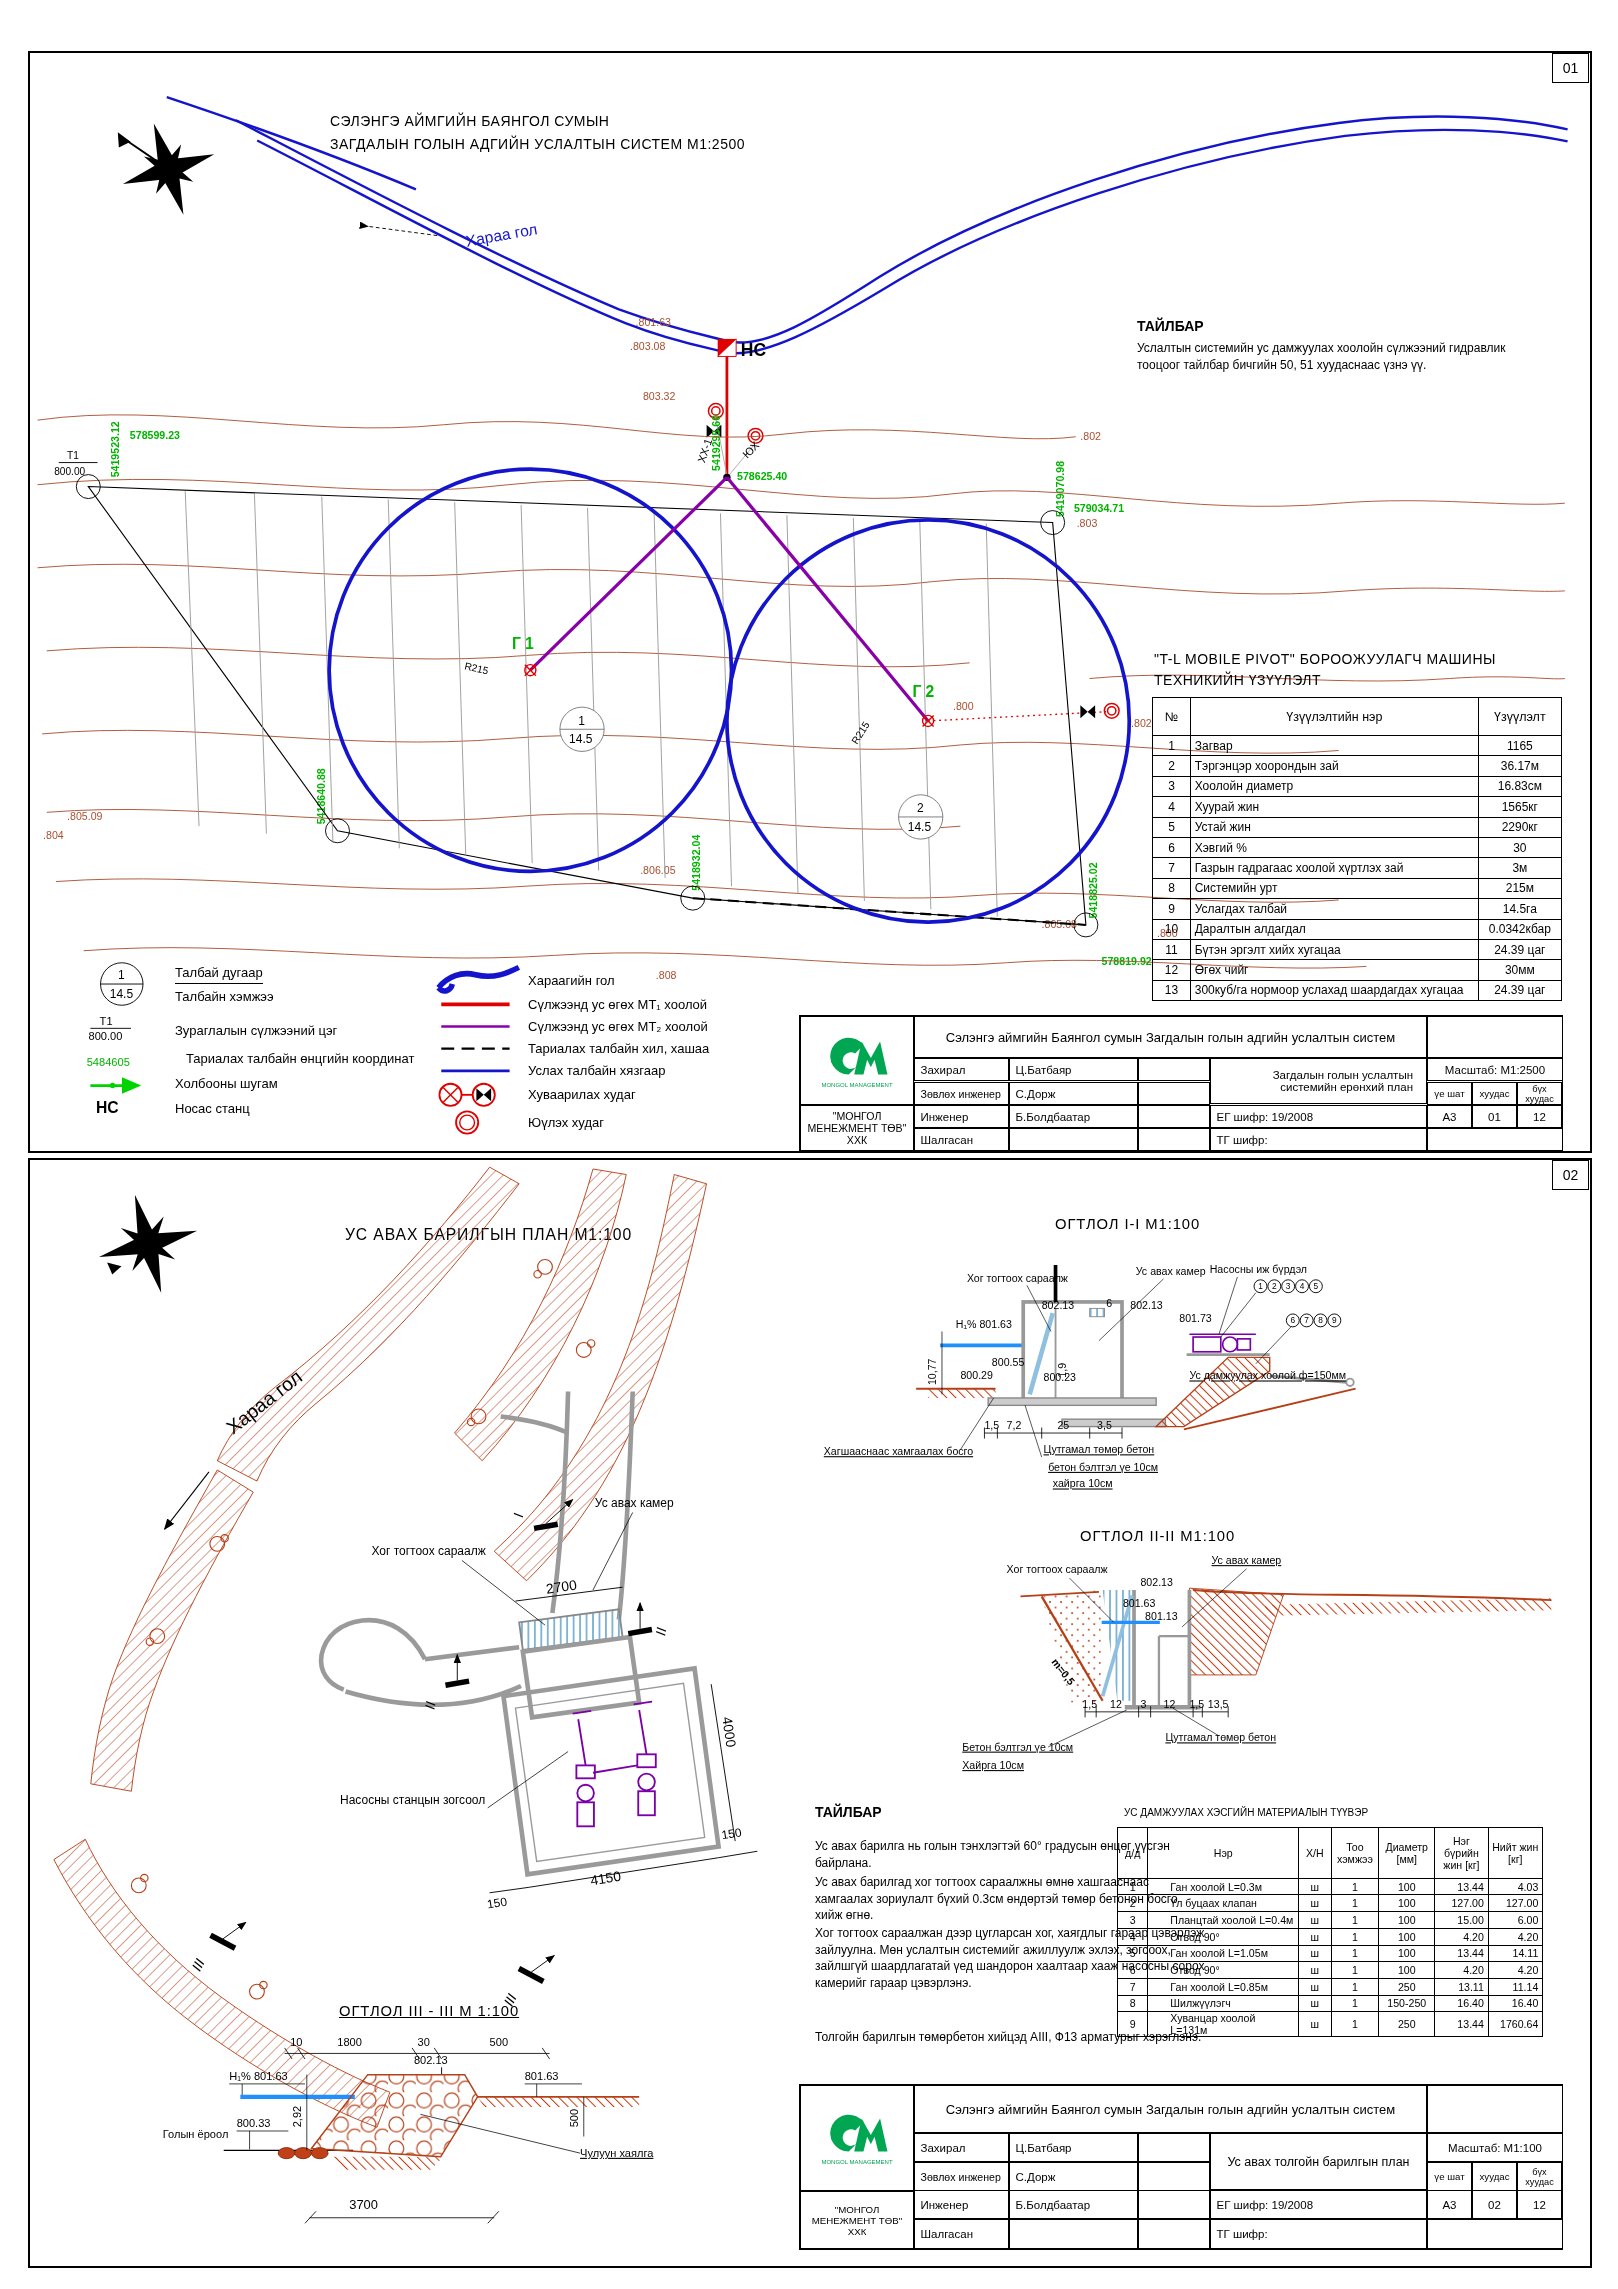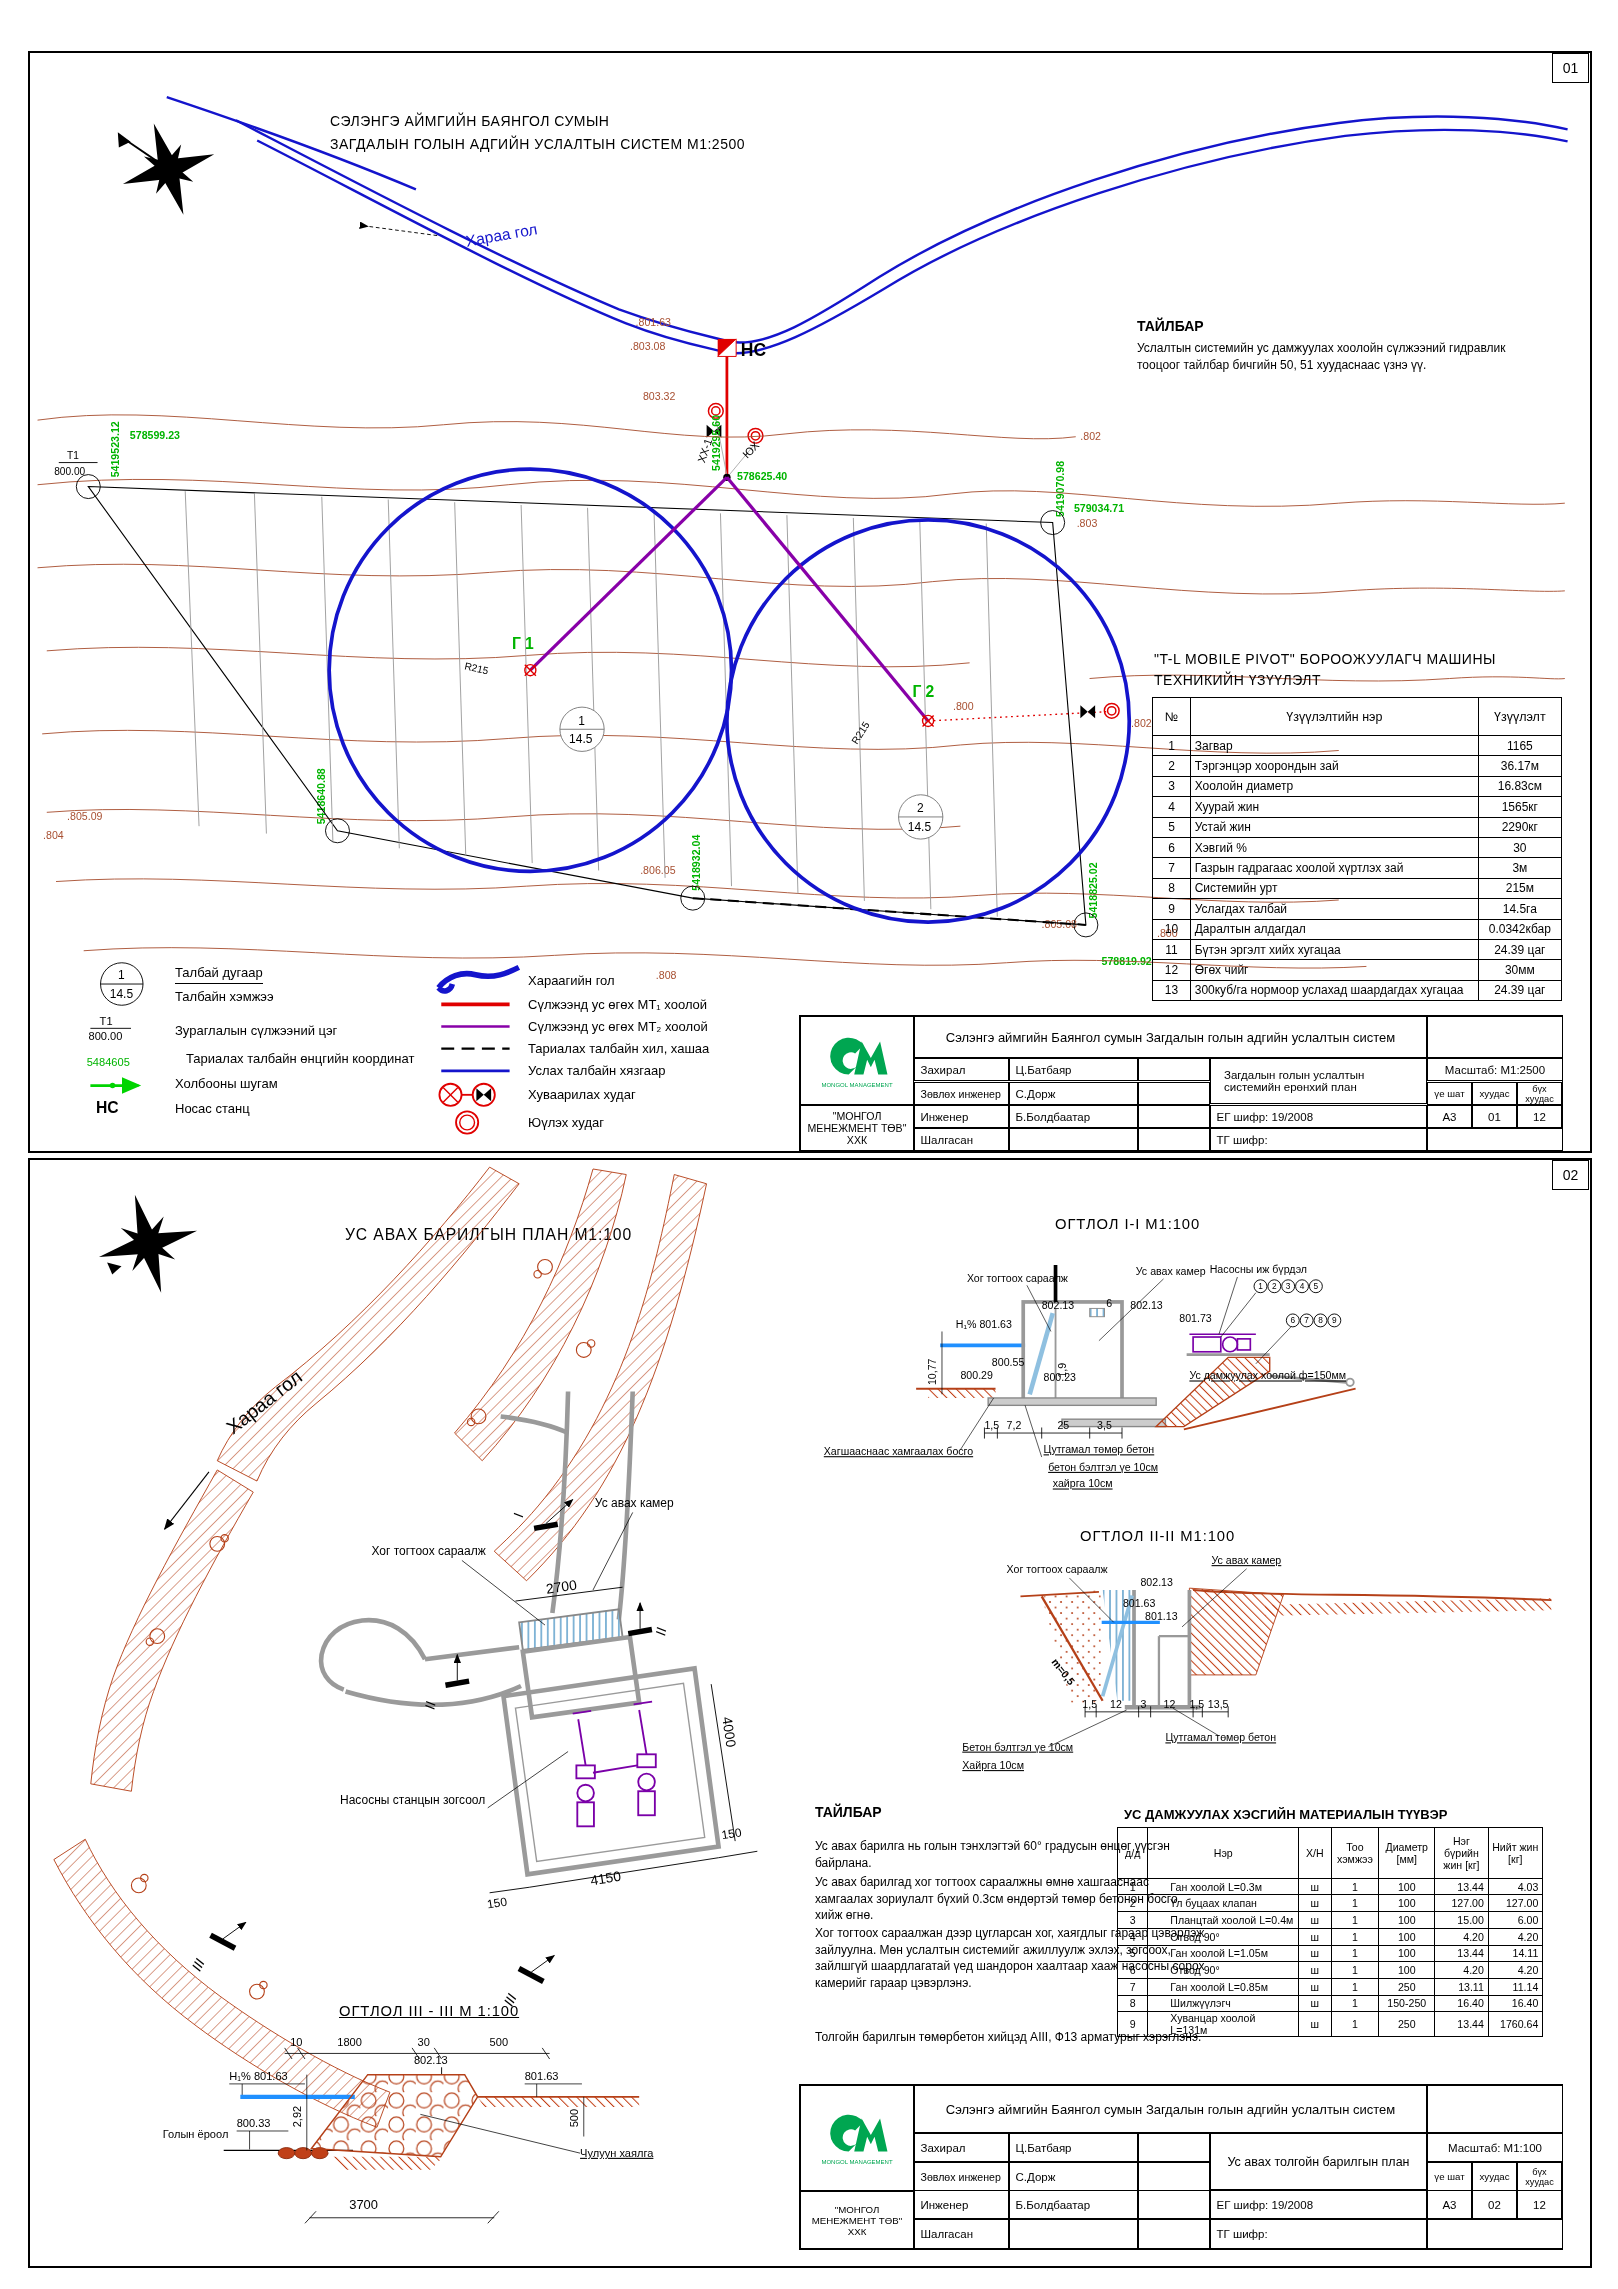--- a/index.html
+++ b/index.html
@@ -29,21 +29,21 @@
   #mat-table td:nth-child(4){width:41px;text-align:center;}
   #mat-table td:nth-child(5){width:50px;text-align:center;}
   #mat-table td:nth-child(6){width:48px;text-align:right;}
   #mat-table td:nth-child(7){width:48px;text-align:right;}
   .legend-label{font-size:13px;white-space:nowrap;}
   .tb{position:absolute;border:1.8px solid #000;background:#fff;}
   .tb .cell{position:absolute;border:0.9px solid #000;box-sizing:border-box;font-size:11.5px;display:flex;align-items:center;}
   .tb .c-center{justify-content:center;text-align:center;}
   .tb .c-left{padding-left:5.5px;}
   .sec-title{font-size:14.8px;letter-spacing:0.9px;white-space:nowrap;}
-  .small-note{font-size:13px;font-weight:bold;}
+  .small-note{font-size:10px;}
 </style>
 </head>
 <body>
 
 <div class="frame" style="left:28px;top:51px;width:1560px;height:1098px;"></div>
 <div class="pagebox" style="left:1552px;top:53px;">
     <span>01</span>
   </div>
 
 <div class="abs sheet-title" style="left:330px;top:113px;">СЭЛЭНГЭ АЙМГИЙН БАЯНГОЛ СУМЫН</div>
@@ -372,21 +372,21 @@
   <div class="cell" style="left:338px;top:42px;width:72px;height:23px;"></div>
   <div class="cell c-left" style="left:114px;top:66px;width:95px;height:23px;font-size:10.6px;">Зөвлөх инженер</div>
   <div class="cell c-left" style="left:209px;top:66px;width:129px;height:23px;">С.Дорж</div>
   <div class="cell" style="left:338px;top:66px;width:72px;height:23px;"></div>
   <div class="cell c-left" style="left:114px;top:89px;width:95px;height:23px;">Инженер</div>
   <div class="cell c-left" style="left:209px;top:89px;width:129px;height:23px;">Б.Болдбаатар</div>
   <div class="cell" style="left:338px;top:89px;width:72px;height:23px;"></div>
   <div class="cell c-left" style="left:114px;top:112px;width:95px;height:23px;">Шалгасан</div>
   <div class="cell c-left" style="left:209px;top:112px;width:129px;height:23px;"></div>
   <div class="cell" style="left:338px;top:112px;width:72px;height:23px;"></div>
-  <div class="cell c-center" style="left:410px;top:42px;width:217px;height:46px;text-align:left;padding:8px 13px;">Загдалын голын услалтын системийн ерөнхий план</div>
+  <div class="cell c-center" style="left:410px;top:42px;width:217px;height:46px;text-align:right;padding:8px 13px;">Загдалын голын услалтын системийн ерөнхий план</div>
   <div class="cell c-left" style="left:410px;top:89px;width:217px;height:23px;">ЕГ шифр: 19/2008</div>
   <div class="cell c-left" style="left:410px;top:112px;width:217px;height:23px;">ТГ шифр:</div>
   <div class="cell c-center" style="left:627px;top:42px;width:136px;height:23px;">Масштаб: М1:2500</div>
   <div class="cell c-center" style="left:627px;top:66px;width:45px;height:23px;font-size:9.7px;">үе шат</div>
   <div class="cell c-center" style="left:672px;top:66px;width:45px;height:23px;font-size:9.7px;">хуудас</div>
   <div class="cell c-center" style="left:717px;top:66px;width:45px;height:23px;font-size:9.2px;">бүх хуудас</div>
   <div class="cell c-center" style="left:627px;top:89px;width:45px;height:23px;">А3</div>
   <div class="cell c-center" style="left:672px;top:89px;width:45px;height:23px;">01</div>
   <div class="cell c-center" style="left:717px;top:89px;width:45px;height:23px;">12</div>
   <div class="cell" style="left:627px;top:112px;width:136px;height:23px;"></div>

